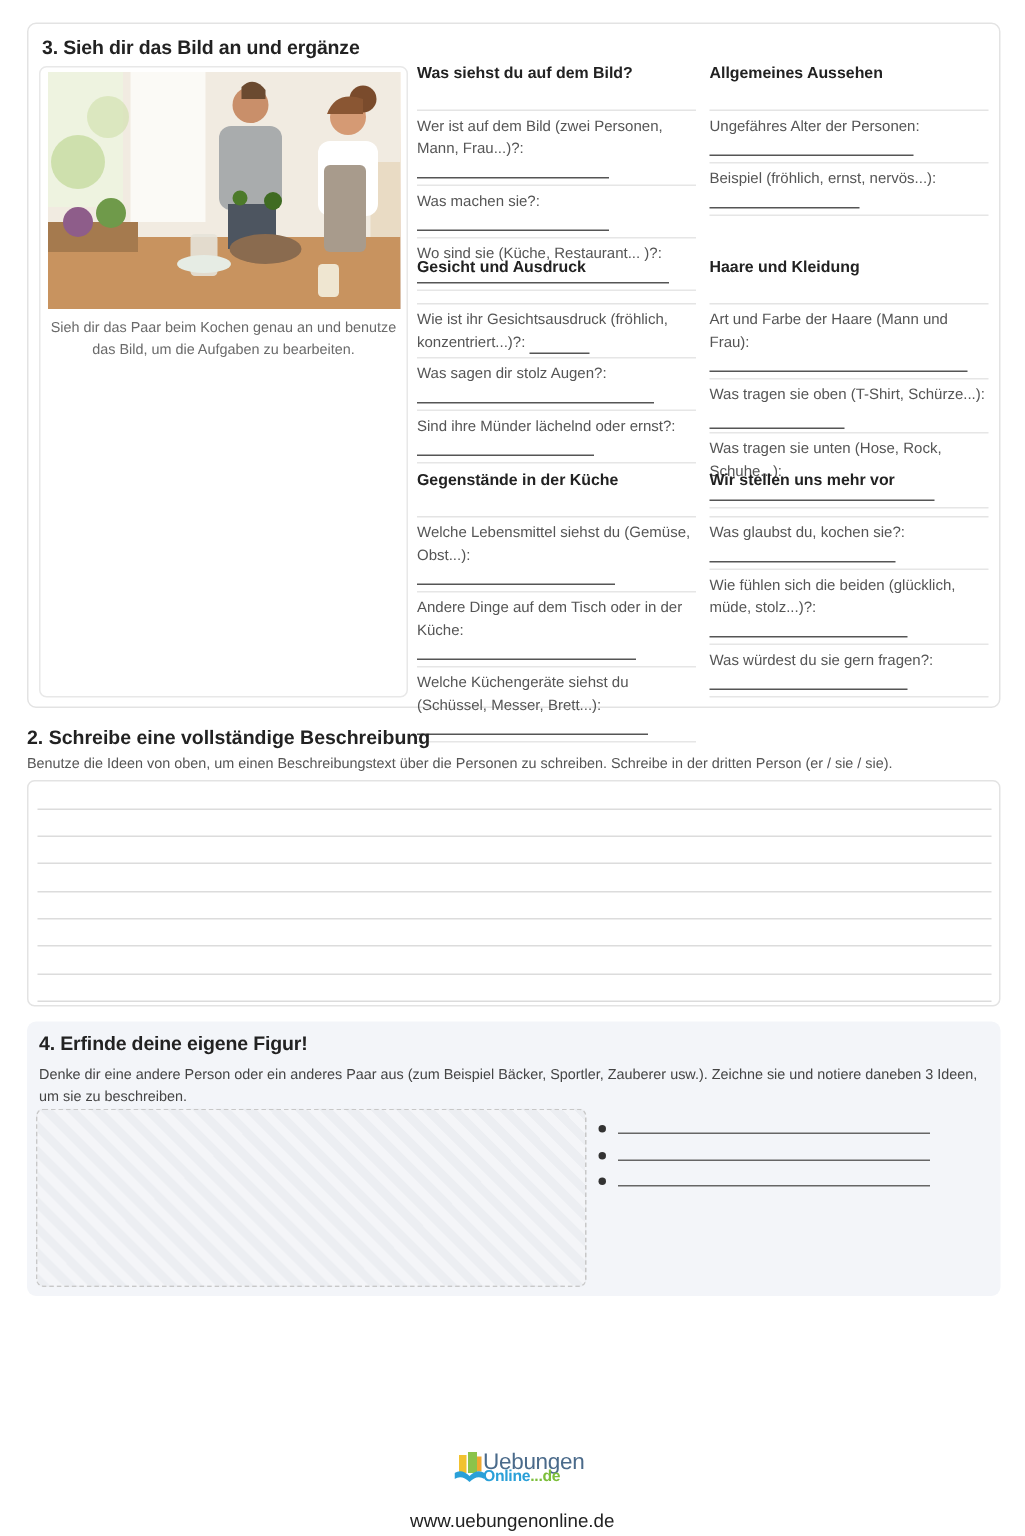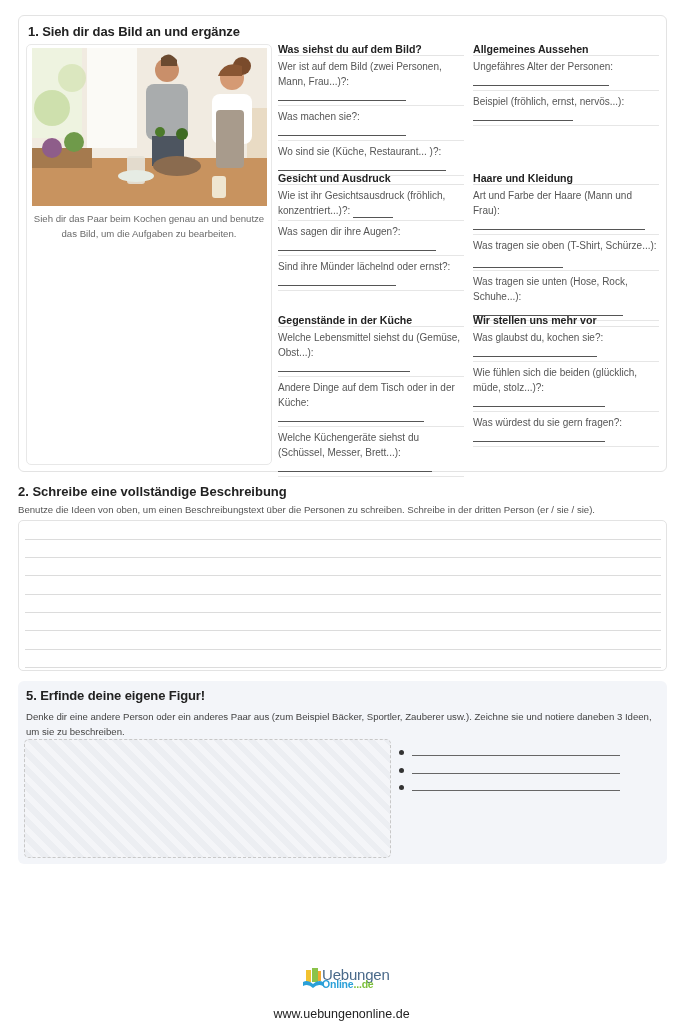--- a/index.html
+++ b/index.html
@@ -13,21 +13,21 @@
 
   .imgcard { position: absolute; left: 7px; top: 28px; width: 246px; height: 421px;
     border: 1px solid #e8e8e8; border-radius: 5px; background: #fff; }
   .photo { position: absolute; left: 5px; top: 3px; width: 235px; height: 158px; overflow: hidden;
     background: linear-gradient(160deg, #f4efe6 0%, #efe4d3 45%, #d9b996 75%, #b38560 100%); }
   .photo svg { display: block; }
   .caption { position: absolute; left: 2px; top: 166px; width: 240px; text-align: center;
     font-size: 9.6px; line-height: 15px; color: #6a6a6a; }
 
   .group { position: absolute; width: 186px; }
-  .group h3 { font-size: 10.6px; font-weight: bold; color: #222; padding-bottom: 0;
+  .group h3 { font-size: 10.6px; font-weight: bold; color: #222; padding-bottom: 18px;
     border-bottom: 1px solid #e4e4e4; margin-bottom: 3px; }
   .q { font-size: 10px; line-height: 15px; color: #555; padding-bottom: 2px;
     border-bottom: 1px solid #e6e6e6; margin-bottom: 3px; }
   .blank { display: inline-block; border-bottom: 1px solid #555; height: 12px; vertical-align: bottom; }
   .blank-line { display: block; border-bottom: 1px solid #555; height: 12px; margin-bottom: 2px; }
 
   .sec2-title { position: absolute; left: 18px; top: 484px; font-weight: bold; font-size: 13px; color: #222; }
   .sec2-sub { position: absolute; left: 18px; top: 504px; font-size: 9.6px; color: #555; white-space: nowrap; }
   .writebox { position: absolute; left: 18px; top: 520px; width: 649px; height: 151px;
     border: 1px solid #e3e3e3; border-radius: 5px; background: #fff; }
@@ -48,21 +48,21 @@
   .logo { position: absolute; left: 303px; top: 965px; width: 80px; height: 28px; }
   .logo .t1 { position: absolute; left: 19px; top: 1px; font-size: 15px; color: #4a6a8a; letter-spacing: -0.2px; }
   .logo .t2 { position: absolute; left: 19px; top: 13px; font-size: 10.5px; font-weight: bold; color: #2aa0d8; letter-spacing: -0.2px; }
   .logo .t2 span { color: #7cbf3a; }
   .url { position: absolute; left: 0; width: 683px; top: 1007px; text-align: center; font-size: 12.5px; color: #222; }
 </style>
 </head>
 <body>
 
 <div class="sec1">
-  <div class="sec-title">1. Sieh dir das Bild an und ergänze</div>
+  <div class="sec-title">3. Sieh dir das Bild an und ergänze</div>
 
   <div class="imgcard">
     <div class="photo">
       <svg width="235" height="158" viewBox="0 0 235 158">
         <rect x="0" y="0" width="235" height="158" fill="#f1ebe1"></rect>
         <rect x="55" y="0" width="50" height="100" fill="#fbfaf6"></rect>
         <rect x="0" y="0" width="50" height="90" fill="#eef3e0"></rect>
         <circle cx="20" cy="60" r="18" fill="#b9d38a" opacity="0.6"></circle>
         <circle cx="40" cy="30" r="14" fill="#cfe0a8" opacity="0.6"></circle>
         <rect x="0" y="110" width="235" height="48" fill="#c8935f"></rect>
@@ -121,21 +121,21 @@
     </div>
   </div>
 
   <div class="group" style="left:259px; top:156px;">
     <h3>Gesicht und Ausdruck</h3>
     <div class="q">
       <span>Wie ist ihr Gesichtsausdruck (fröhlich, konzentriert...)?:</span>
       <span class="blank" style="width:40px;"></span>
     </div>
     <div class="q">
-      <span>Was sagen dir ihre Augen?:</span>
+      <span>Was sagen dir stolz Augen?:</span>
       <span class="blank-line" style="width:158px;"></span>
     </div>
     <div class="q">
       <span>Sind ihre Münder lächelnd oder ernst?:</span>
       <span class="blank-line" style="width:118px;"></span>
     </div>
   </div>
 
   <div class="group" style="left:454px; top:156px;">
     <h3>Haare und Kleidung</h3>
@@ -193,21 +193,21 @@
   <div class="wline" style="top:36px;"></div>
   <div class="wline" style="top:54px;"></div>
   <div class="wline" style="top:73px;"></div>
   <div class="wline" style="top:91px;"></div>
   <div class="wline" style="top:109px;"></div>
   <div class="wline" style="top:128px;"></div>
   <div class="wline" style="top:146px;"></div>
 </div>
 
 <div class="sec3">
-  <div class="sec-title">5. Erfinde deine eigene Figur!</div>
+  <div class="sec-title">4. Erfinde deine eigene Figur!</div>
   <div class="sec3-sub">Denke dir eine andere Person oder ein anderes Paar aus (zum Beispiel Bäcker, Sportler, Zauberer usw.). Zeichne sie und notiere daneben 3 Ideen, um sie zu beschreiben.</div>
   <div class="drawbox"></div>
   <ul class="bullets">
     <li>
         <span class="dot"></span>
         <span class="bline"></span>
       </li>
     <li>
         <span class="dot"></span>
         <span class="bline"></span>

